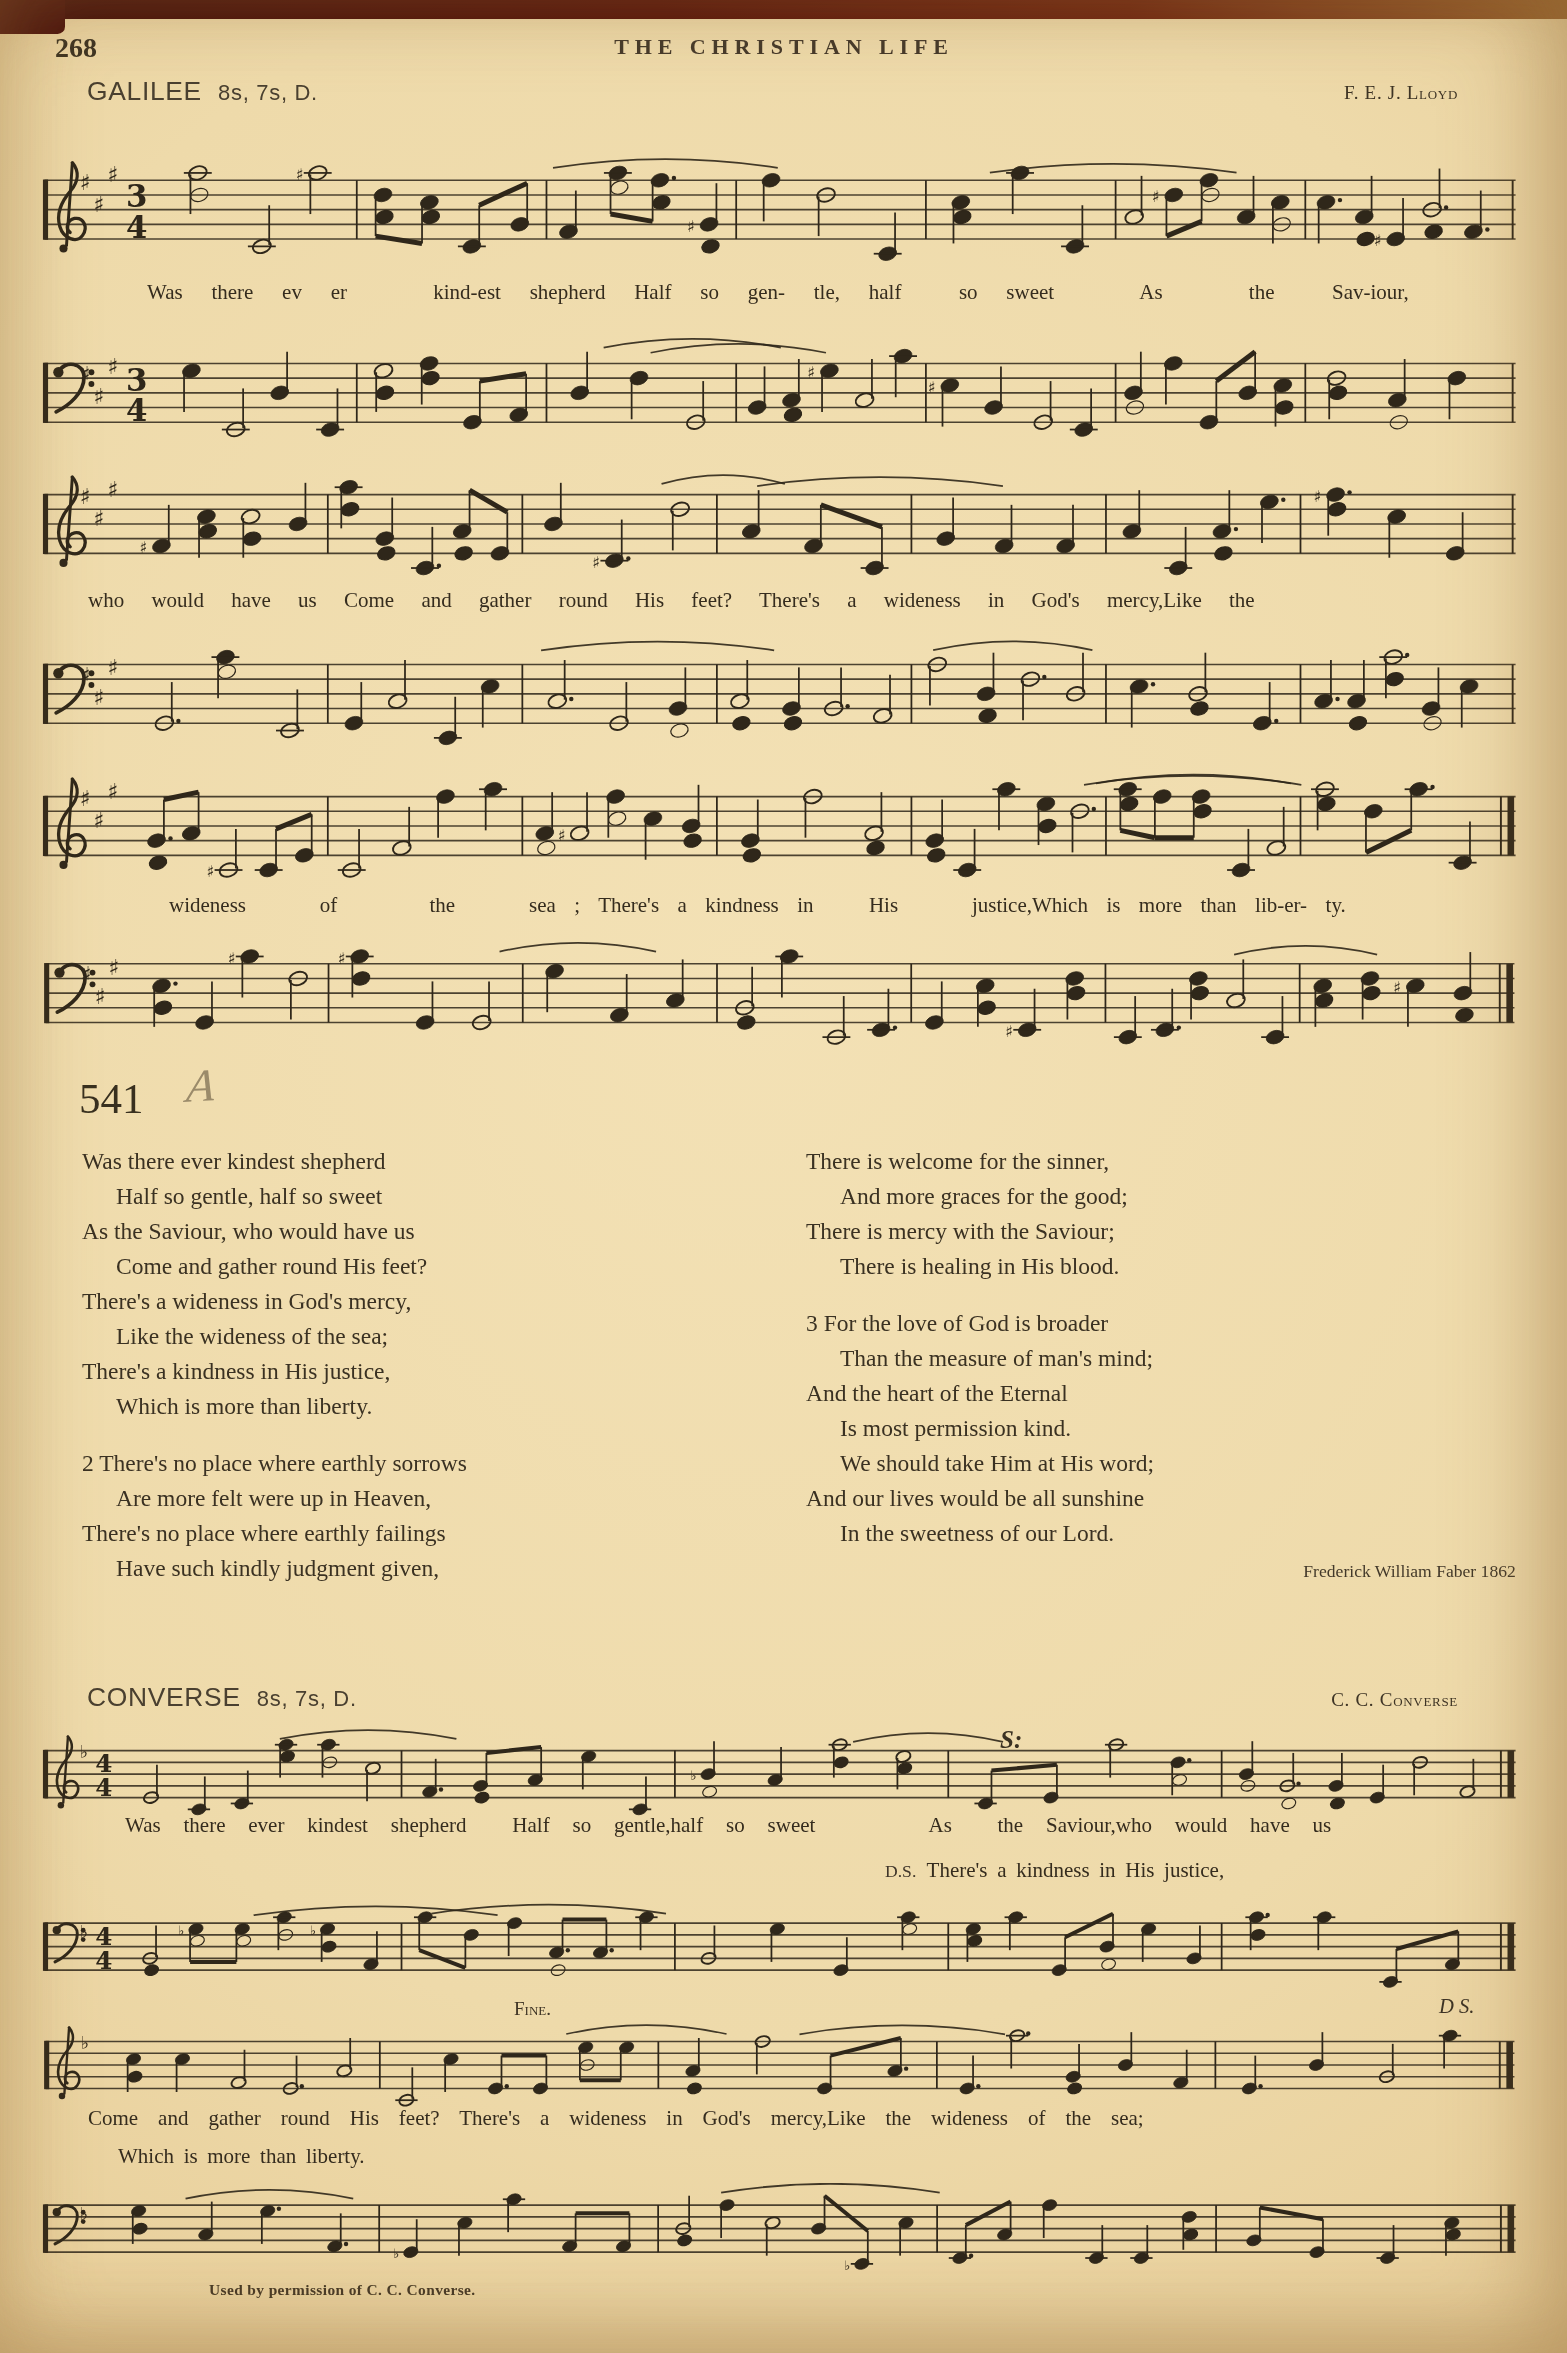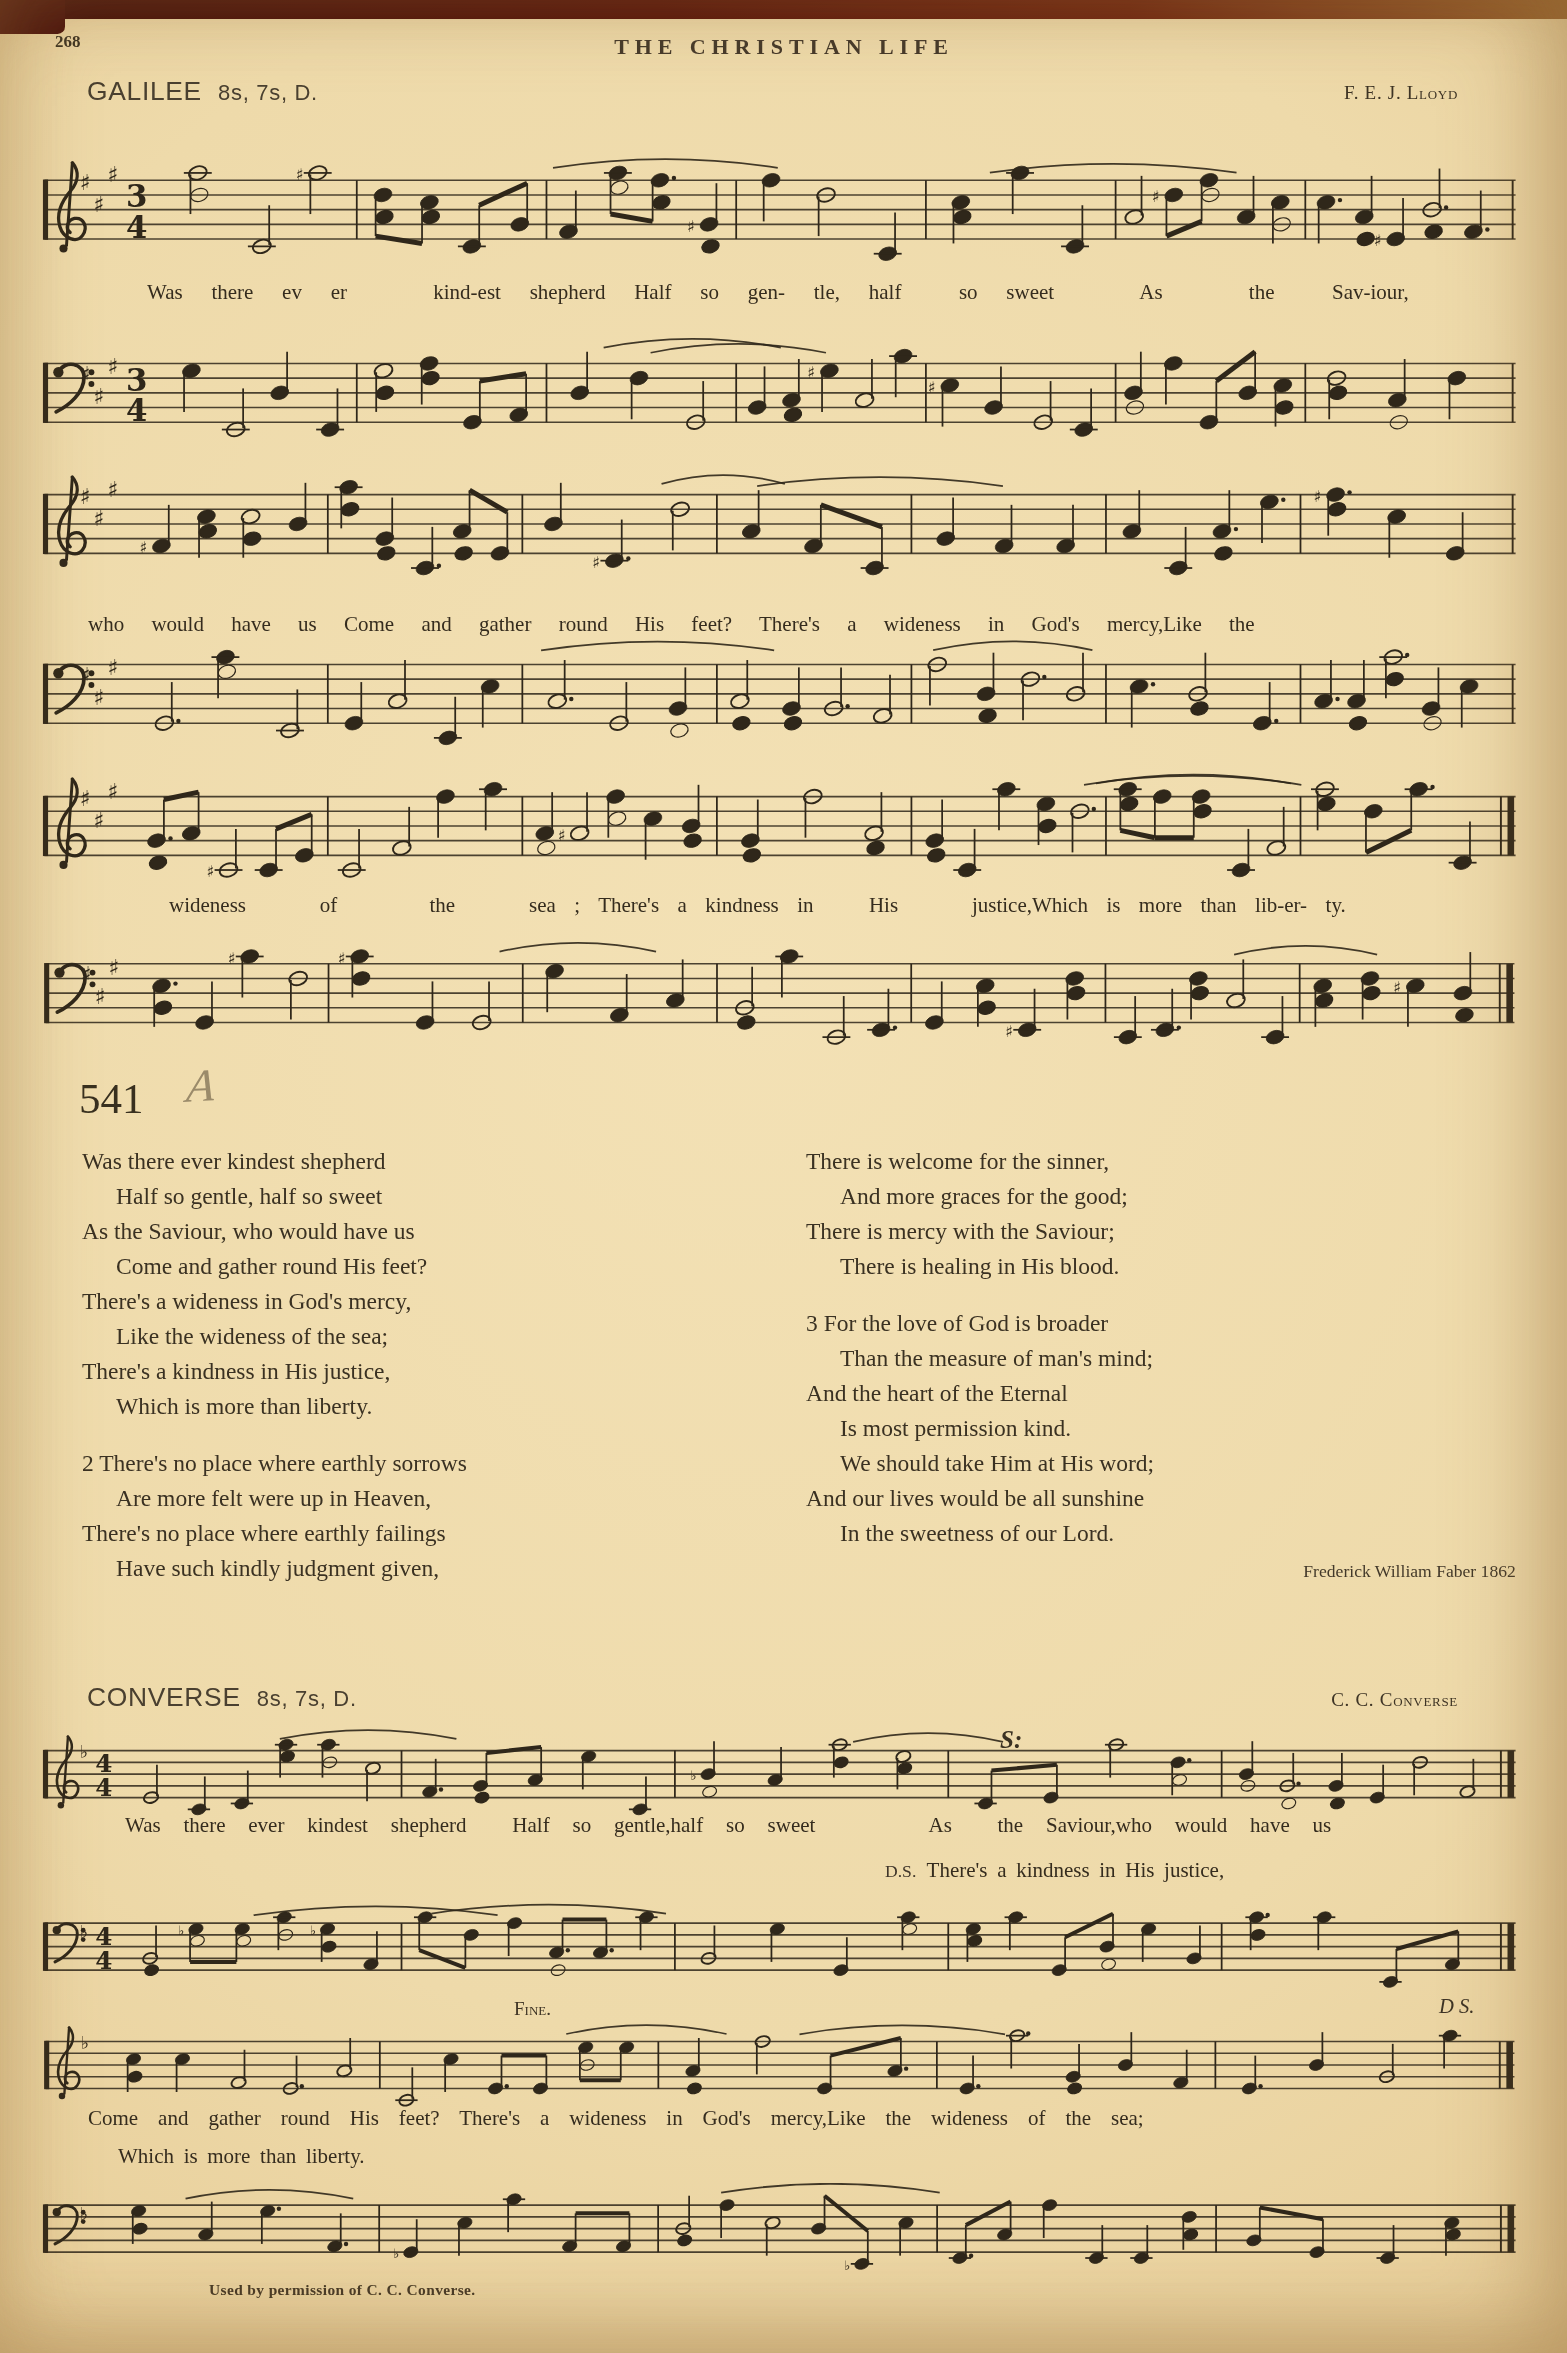--- a/index.html
+++ b/index.html
@@ -6,21 +6,21 @@
   .page{position:relative;width:1568px;height:2354px;overflow:hidden;
     background:radial-gradient(ellipse 120% 90% at 48% 42%, #f3e1b5 0%, #eeda aa 50%, #eeda aa 50%, #e7cd98 78%, #dcbe83 100%);
     background:radial-gradient(ellipse 120% 90% at 48% 42%, #f3e1b5 0%, #eedaaa 50%, #e7cd98 78%, #dcbe83 100%);
     font-family:"Liberation Serif",serif;color:#3a3020;}
   .vignette{position:absolute;inset:0;pointer-events:none;
     box-shadow:inset -40px 0 88px rgba(150,110,55,.32), inset 0 -33px 73px rgba(150,110,55,.22), inset 33px 0 73px rgba(160,120,60,.18);}
   .topstrip{position:absolute;left:0;top:0;width:100%;height:19px;
     background:linear-gradient(90deg,#3f0d09 0%,#551109 42%,#6e2410 72%,#96622e 100%);}
   .corner{position:absolute;left:0;top:0;width:65px;height:34px;background:#48100b;border-radius:0 0 7.3px 0;}
   .abs{position:absolute;}
-  .pagenum{font-size:17px;font-weight:bold;color:#3c3323;}
+  .pagenum{font-size:28px;font-weight:bold;color:#3c3323;}
   .runhead{font-size:22px;font-weight:600;letter-spacing:5.9px;color:#44392a;}
   .tune{font-family:"Liberation Sans",sans-serif;font-size:26.4px;letter-spacing:0.7px;color:#4a4030;}
   .tune .meter{font-size:22px;}
   .composer{font-variant:small-caps;font-size:19px;letter-spacing:0.7px;color:#3e3425;}
   .lyric{position:absolute;font-size:21px;color:#352c1e;white-space:pre;}
   .ws32{word-spacing:23.5px}.ws30{word-spacing:22px}.ws24{word-spacing:17.6px}
   .ws20{word-spacing:14.7px}.ws18{word-spacing:13.2px}.ws6{word-spacing:4.4px}
   .hymnnum{font-size:43px;font-weight:normal;color:#38301f;}
   .annot{font-size:46px;font-style:italic;color:#8d7d5f;transform:skewX(-8deg) rotate(-3deg);opacity:.85;}
   .vcol .vline{font-size:23.5px;line-height:35px;color:#3a3122;white-space:pre;}
@@ -352,21 +352,21 @@
         <ellipse cx="1763.9204062377764" cy="32" rx="12.4" ry="8.8" transform="rotate(-18 1763.9204062377764 32)" fill="#2f271a" stroke="#2f271a" stroke-width="1"></ellipse>
         <line x1="1753.9204062377764" y1="34" x2="1753.9204062377764" y2="88" stroke="#2f271a" stroke-width="2.4"></line>
         <ellipse cx="1765.9204062377764" cy="52" rx="12" ry="8.6" transform="rotate(-18 1765.9204062377764 52)" fill="#2f271a" stroke="#2f271a" stroke-width="1.6"></ellipse>
         <circle cx="1782.9204062377764" cy="29" r="3" fill="#2f271a"></circle>
         <text x="1733.9204062377764" y="42" font-size="22" fill="#2f271a" font-family="&quot;DejaVu Sans&quot;,sans-serif" font-weight="normal">♯</text>
         <ellipse cx="1847.0976597459185" cy="62" rx="12.4" ry="8.8" transform="rotate(-18 1847.0976597459185 62)" fill="#2f271a" stroke="#2f271a" stroke-width="1"></ellipse>
         <line x1="1837.0976597459185" y1="64" x2="1837.0976597459185" y2="118" stroke="#2f271a" stroke-width="2.4"></line>
         <ellipse cx="1926.8939802021318" cy="112" rx="12.4" ry="8.8" transform="rotate(-18 1926.8939802021318 112)" fill="#2f271a" stroke="#2f271a" stroke-width="1"></ellipse>
         <line x1="1936.8939802021318" y1="110" x2="1936.8939802021318" y2="56" stroke="#2f271a" stroke-width="2.4"></line>
       </svg></div>
-  <div class="lyric ws30" style="left:88px;top:612px;text-align:right;">who would have us Come and gather round His feet? There's a wideness in God's mercy,Like the</div>
+  <div class="lyric ws30" style="left:88px;top:588px;text-align:right;">who would have us Come and gather round His feet? There's a wideness in God's mercy,Like the</div>
   <div class="staffbox" style="left:40px;top:635px;width:1480px;height:136px;"><svg width="1480" height="136" viewBox="0 0 2015 185">
         <line x1="6" y1="40" x2="2009" y2="40" stroke="#2f271a" stroke-width="2.2" opacity="0.85"></line>
         <line x1="6" y1="60" x2="2009" y2="60" stroke="#2f271a" stroke-width="2.2" opacity="0.85"></line>
         <line x1="6" y1="80" x2="2009" y2="80" stroke="#2f271a" stroke-width="2.2" opacity="0.85"></line>
         <line x1="6" y1="100" x2="2009" y2="100" stroke="#2f271a" stroke-width="2.2" opacity="0.85"></line>
         <line x1="6" y1="120" x2="2009" y2="120" stroke="#2f271a" stroke-width="2.2" opacity="0.85"></line>
         <rect x="4" y="39" width="7" height="82" fill="#2f271a"></rect>
         <g transform="translate(14,40) scale(1)" fill="none" stroke="#2f271a">
           <circle cx="11" cy="12" r="7" fill="#2f271a" stroke="none"></circle>
           <path d="M11,12 C20,-6 46,0 46,18 C46,40 26,57 8,66" stroke-width="5" stroke-linecap="round"></path>

